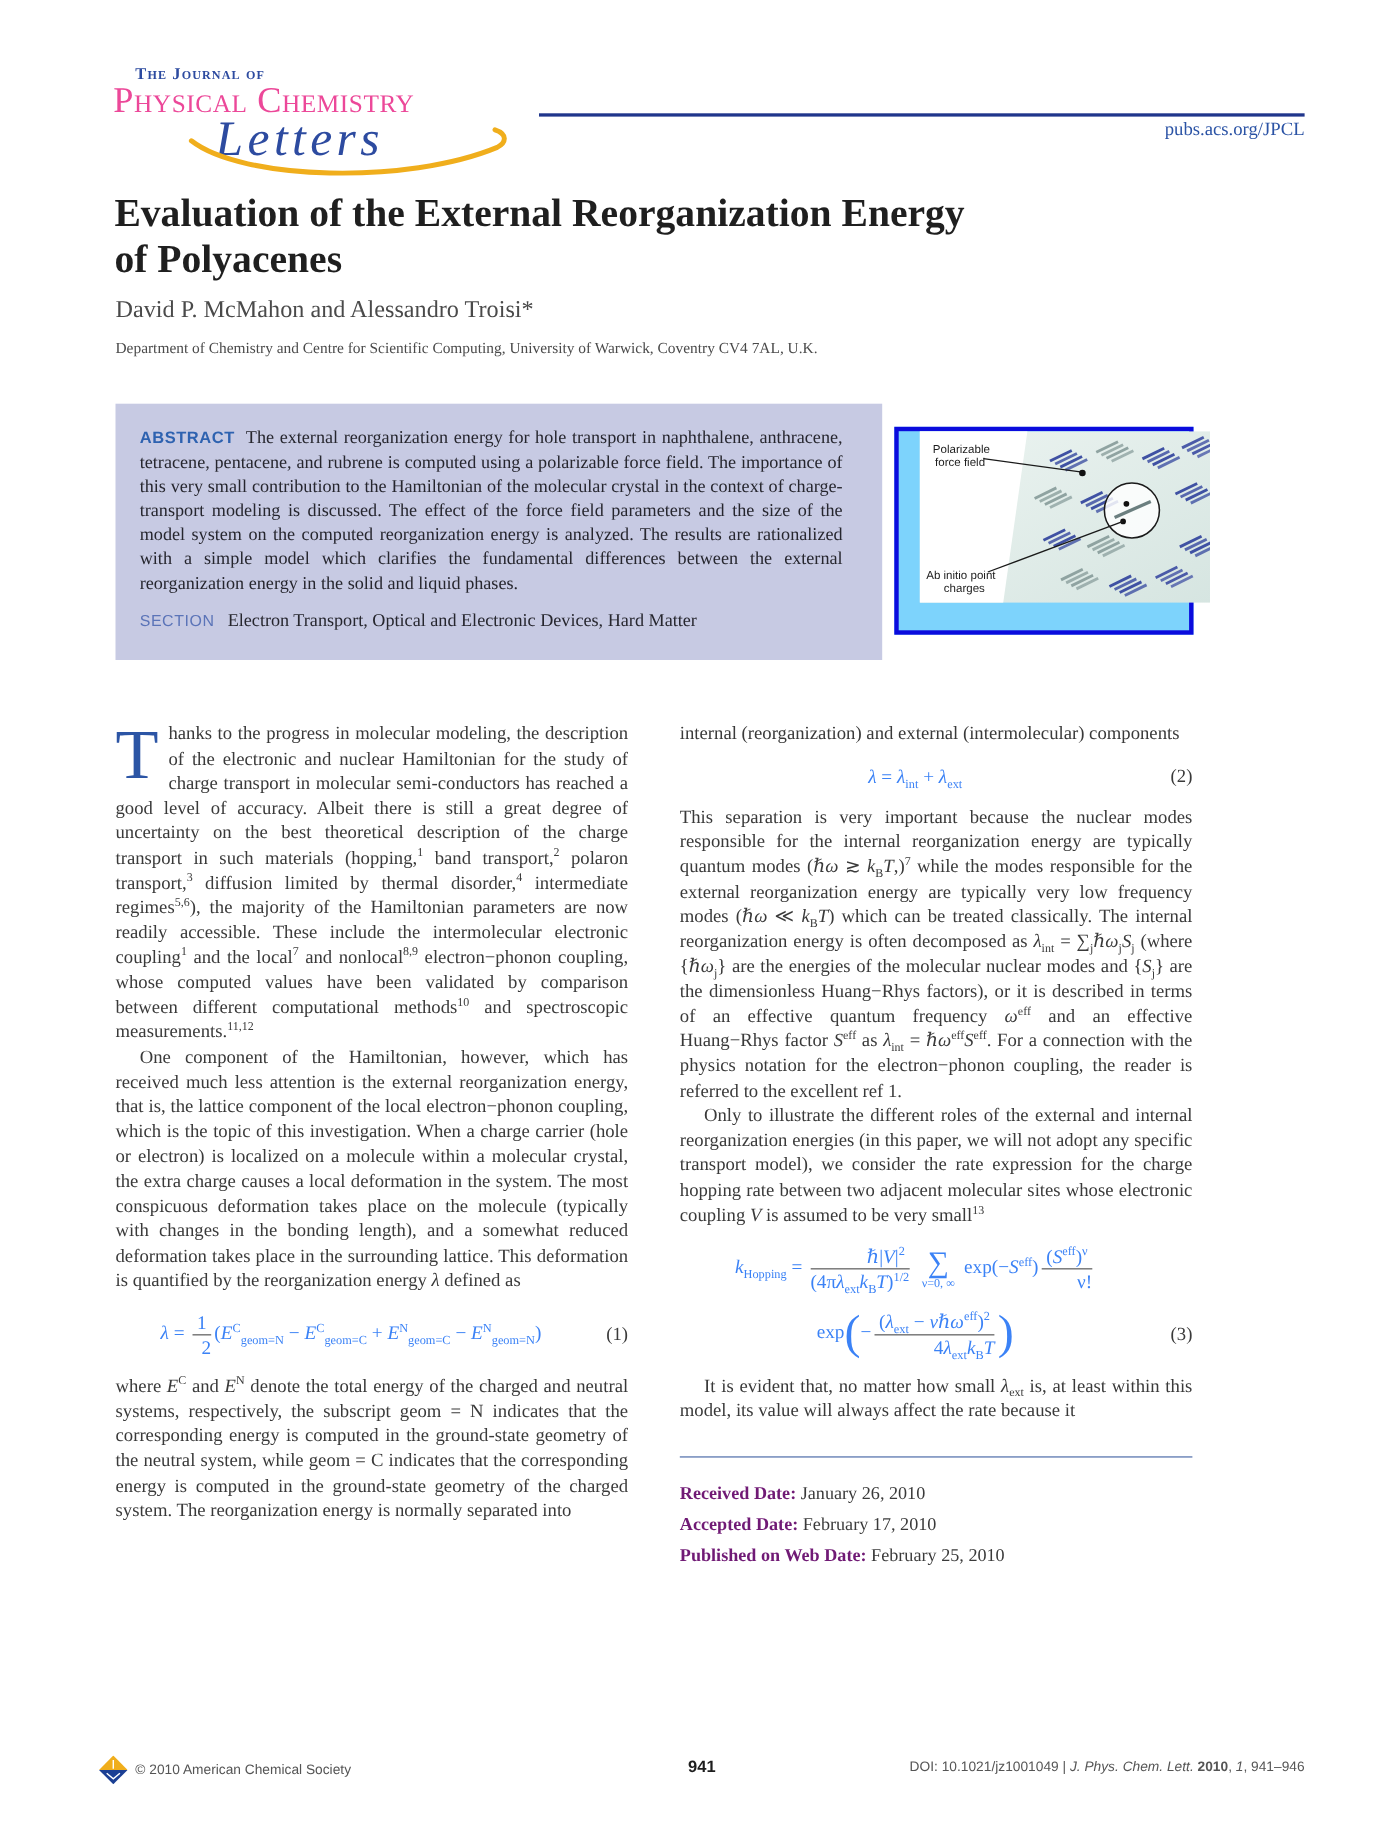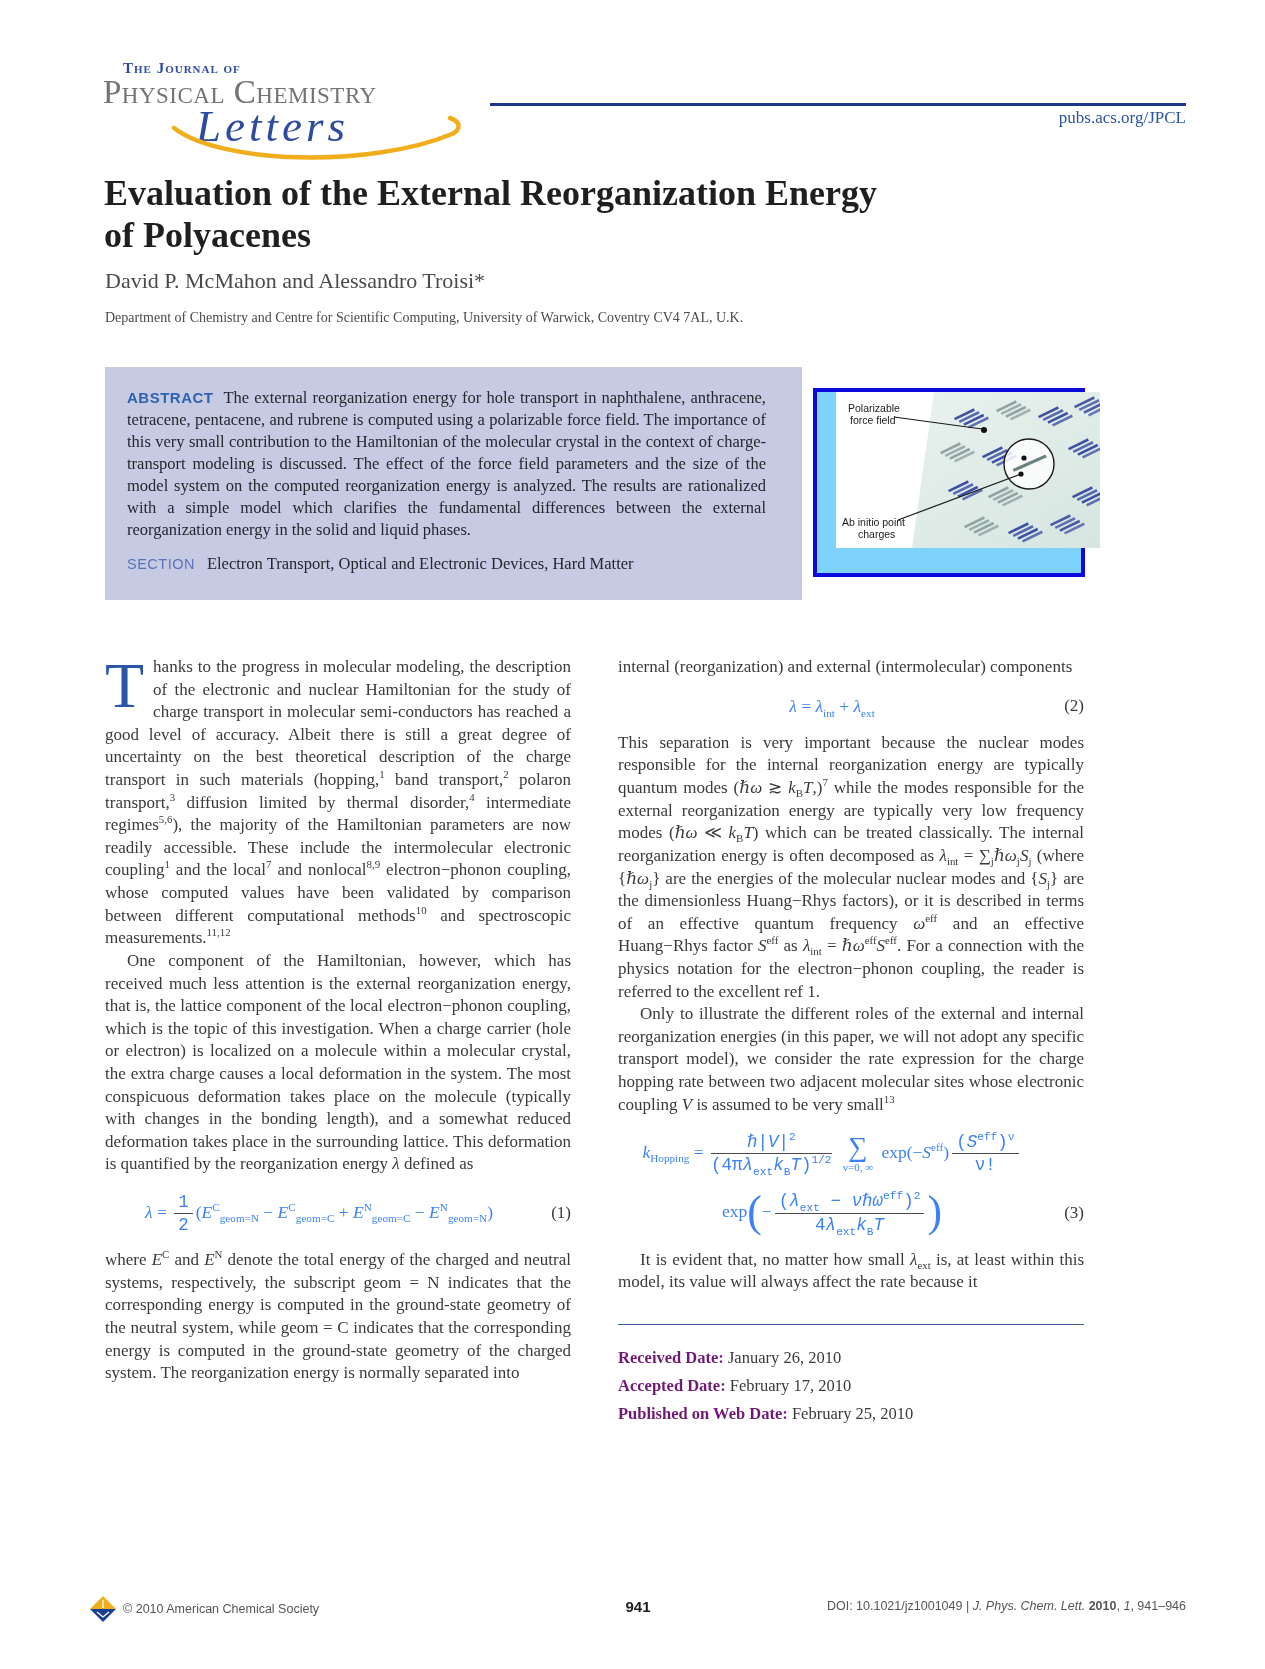--- a/index.html
+++ b/index.html
@@ -3,21 +3,21 @@
 <meta charset="utf-8">
 <style>
   html,body{margin:0;padding:0;background:#ffffff;}
   .page{position:relative;width:1265px;height:1669px;background:#ffffff;overflow:hidden;
         font-family:"Liberation Serif","DejaVu Serif",serif;color:#3a3a3a;}
 
   
   .logo-line1{position:absolute;left:123px;top:60px;font-size:15px;font-variant:small-caps;
               color:#2d4ba0;letter-spacing:1px;font-weight:bold;}
   .logo-line2{position:absolute;left:103px;top:74px;font-size:33px;font-variant:small-caps;
-              color:#737373;letter-spacing:0.5px;}
+              color:#ec4899;letter-spacing:0.5px;}
   .logo-line3{position:absolute;left:196px;top:100px;font-size:45px;font-style:italic;
               color:#2d4ba0;letter-spacing:4px;}
   .swoosh{position:absolute;left:160px;top:112px;}
   .header-rule{position:absolute;left:490px;top:103px;width:696px;height:3px;background:#20368c;}
   .site-link{position:absolute;top:108px;right:79px;font-size:17px;color:#2b53a5;text-decoration:none;}
 
   
   .title{position:absolute;left:104px;top:172px;width:790px;font-size:36px;line-height:1.17;
          font-weight:bold;color:#1f1f1f;}
   .authors{position:absolute;left:105px;top:268px;font-size:22px;color:#4a4a4a;}
@@ -40,21 +40,21 @@
   .col{width:466px;font-size:17px;line-height:1.33;text-align:justify;color:#3a3a3a;}
   .col p{margin:0;}
   .col p.indent{text-indent:22px;}
   .dropcap{float:left;font-size:64px;line-height:52px;padding:4px 9px 2px 0;color:#2c55a5;}
   sup{font-size:64%;line-height:0;}
   sub{font-size:64%;line-height:0;}
 
   .eq{display:flex;align-items:center;margin:16px 0 14px 0;}
   .eq-body{flex:1;text-align:center;font-size:17.5px;color:#3b82f6;}
   .eq-num{width:38px;text-align:right;color:#3a3a3a;font-size:17px;}
-  .frac{display:inline-block;vertical-align:middle;text-align:center;line-height:1.15;margin:0 3px;font-family:Liberation Mono, monospace;}
+  .frac{display:inline-block;vertical-align:middle;text-align:right;line-height:1.15;margin:0 3px;}
   .frac .num{display:block;padding:0 4px 1px 4px;border-bottom:1px solid #4a4a4a;}
   .frac .den{display:block;padding-top:1px;}
   .sum{display:inline-block;vertical-align:middle;text-align:center;line-height:1;margin:0 4px;}
   .sum .sigma{display:block;font-size:27px;}
   .sum .limits{display:block;font-size:11px;margin-top:1px;}
   .bigp{font-size:250%;vertical-align:middle;line-height:0;position:relative;top:-2px;}
 
   
   .dates{margin-top:30px;border-top:1.5px solid #3e5fa1;padding-top:22px;font-size:16.5px;color:#3a3a3a;}
   .dates div{margin-bottom:6px;}

